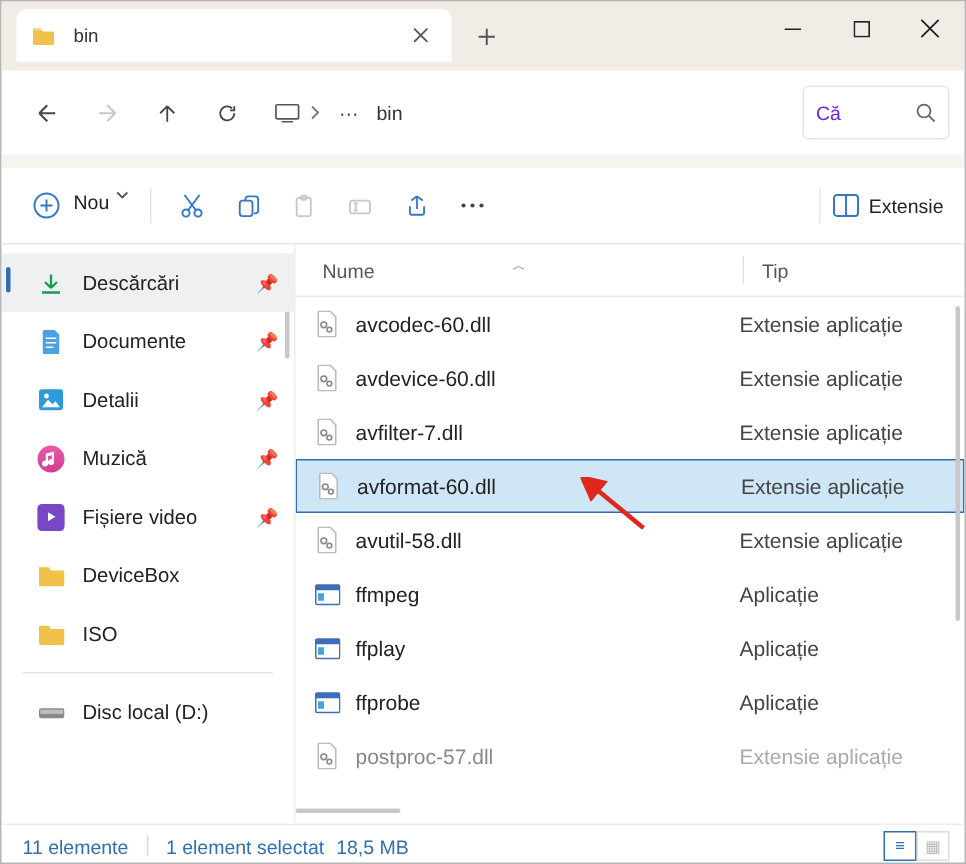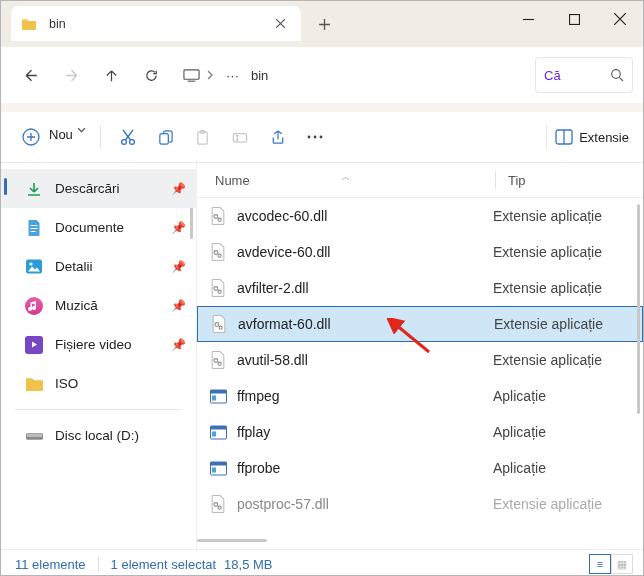--- a/index.html
+++ b/index.html
@@ -278,20 +278,28 @@
           </span>
       <span>Fișiere video</span>
       <span class="pin">📌</span>
     </div>
     <div class="sbitem">
       <span class="ic icon-fld">
             <svg width="17" height="15" viewBox="0 0 16 14">
               <path fill="#f0c24b" d="M0 2h6l1.5 2H16v9a1 1 0 01-1 1H1a1 1 0 01-1-1z"></path>
             </svg>
           </span>
+      <span>DeviceBox</span>
+    </div>
+    <div class="sbitem">
+      <span class="ic icon-fld">
+            <svg width="17" height="15" viewBox="0 0 16 14">
+              <path fill="#f0c24b" d="M0 2h6l1.5 2H16v9a1 1 0 01-1 1H1a1 1 0 01-1-1z"></path>
+            </svg>
+          </span>
       <span>ISO</span>
     </div>
     <div class="sb-divider"></div>
     <div class="sbitem">
       <span class="ic">
             <svg width="17" height="12" viewBox="0 0 18 10">
               <rect x="0" y="2" width="18" height="7" rx="1.5" fill="#8a8a8a"></rect>
               <rect x="1" y="3" width="16" height="3" fill="#bfbfbf"></rect>
             </svg>
           </span>
@@ -334,21 +342,21 @@
             <span class="type">Extensie aplicație</span>
           </div>
           <div class="row">
             <span class="ic">
               <svg width="16" height="18" viewBox="0 0 14 17">
                 <path fill="#fff" stroke="#bbb" stroke-width="1" d="M2 .5h7L12.5 4v12a.5.5 0 01-.5.5H2a.5.5 0 01-.5-.5V1A.5.5 0 012 .5z"></path>
                 <circle cx="5" cy="9" r="1.8" fill="none" stroke="#888" stroke-width="1"></circle>
                 <circle cx="8.5" cy="12" r="1.5" fill="none" stroke="#888" stroke-width="1"></circle>
               </svg>
             </span>
-            <span class="name">avfilter-2.dll</span>
+            <span class="name">avfilter-7.dll</span>
             <span class="type">Extensie aplicație</span>
           </div>
           <div class="row sel">
             <span class="ic">
               <svg width="16" height="18" viewBox="0 0 14 17">
                 <path fill="#fff" stroke="#bbb" stroke-width="1" d="M2 .5h7L12.5 4v12a.5.5 0 01-.5.5H2a.5.5 0 01-.5-.5V1A.5.5 0 012 .5z"></path>
                 <circle cx="5" cy="9" r="1.8" fill="none" stroke="#888" stroke-width="1"></circle>
                 <circle cx="8.5" cy="12" r="1.5" fill="none" stroke="#888" stroke-width="1"></circle>
               </svg>
             </span>

